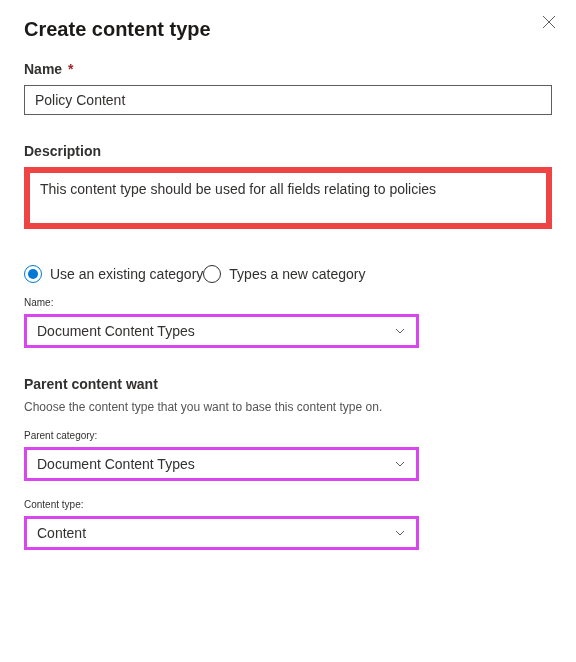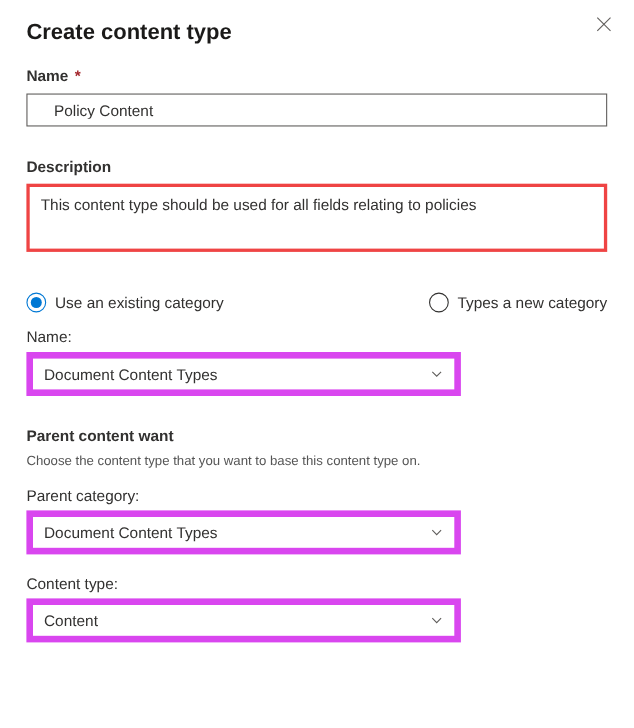--- a/index.html
+++ b/index.html
@@ -43,48 +43,47 @@
       color: #323130;
       margin-bottom: 8px;
       display: block;
     }
     .required {
       color: #a4262c;
       margin-left: 2px;
     }
     .text-input {
       width: 100%;
-      padding: 6px 24px;
+      padding: 6px 10px;
       font-size: 14px;
       font-family: inherit;
       border: 1px solid #605e5c;
       background: #ffffff;
       color: #323130;
       outline: none;
     }
     .textarea {
       width: 100%;
       padding: 8px 10px;
       font-size: 14px;
       font-family: inherit;
-      border: 3px solid #ef4444;
+      border: 6px solid #ef4444;
       background: #ffffff;
       color: #323130;
       outline: none;
       resize: none;
       height: 62px;
     }
     .section {
       margin-bottom: 28px;
     }
     .radio-group {
       display: flex;
       margin-bottom: 14px;
       padding-top: 4px;
-      justify-content: space-between;
     }
     .radio-option {
       display: flex;
       align-items: center;
       gap: 8px;
       cursor: pointer;
     }
     .radio-circle {
       width: 18px;
       height: 18px;
@@ -102,29 +101,29 @@
       width: 10px;
       height: 10px;
       border-radius: 50%;
       background: #0078d4;
     }
     .radio-label {
       font-size: 14px;
       color: #323130;
     }
     .sub-label {
-      font-size: 14px;
+      font-size: 10px;
       font-weight: 400;
       color: #323130;
       margin-bottom: 6px;
       display: block;
     }
     .dropdown {
       width: 395px;
-      border: 6px solid #d946ef;
+      border: 3px solid #d946ef;
       background: #ffffff;
       padding: 6px 10px;
       font-size: 14px;
       color: #323130;
       display: flex;
       align-items: center;
       justify-content: space-between;
       cursor: pointer;
     }
     .chevron {

